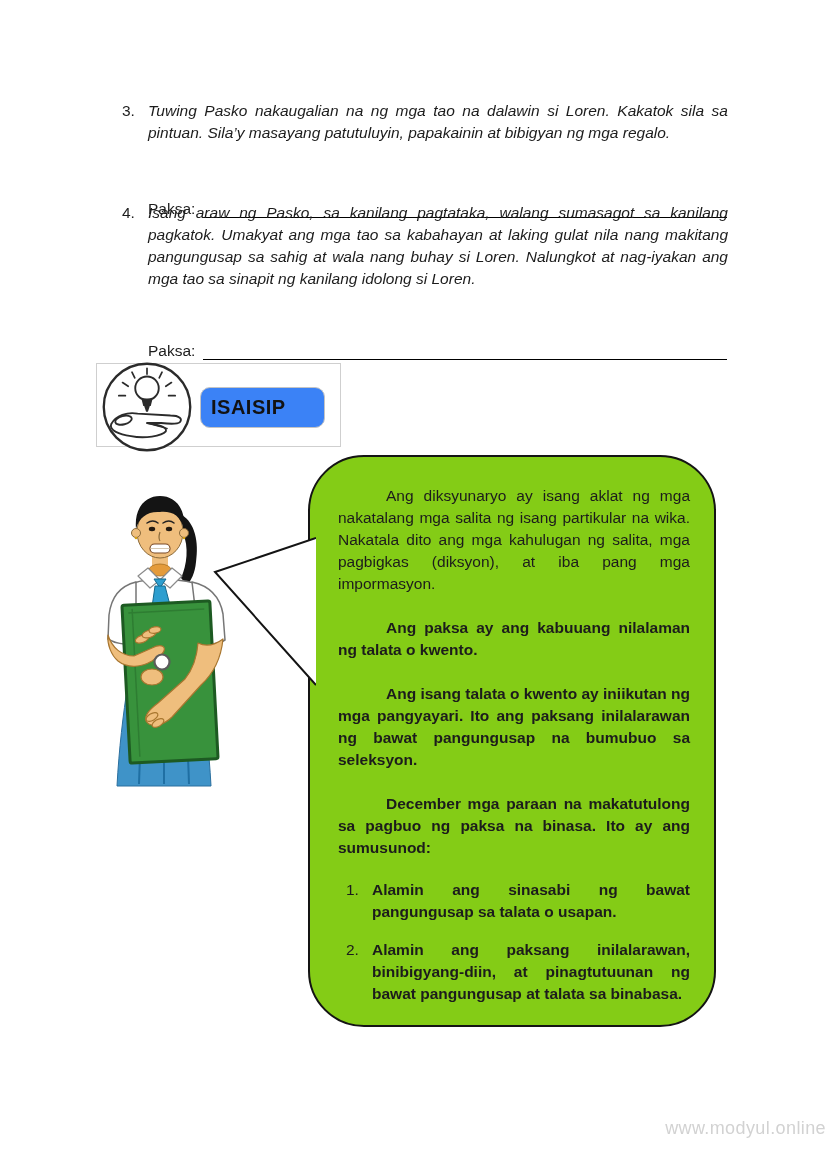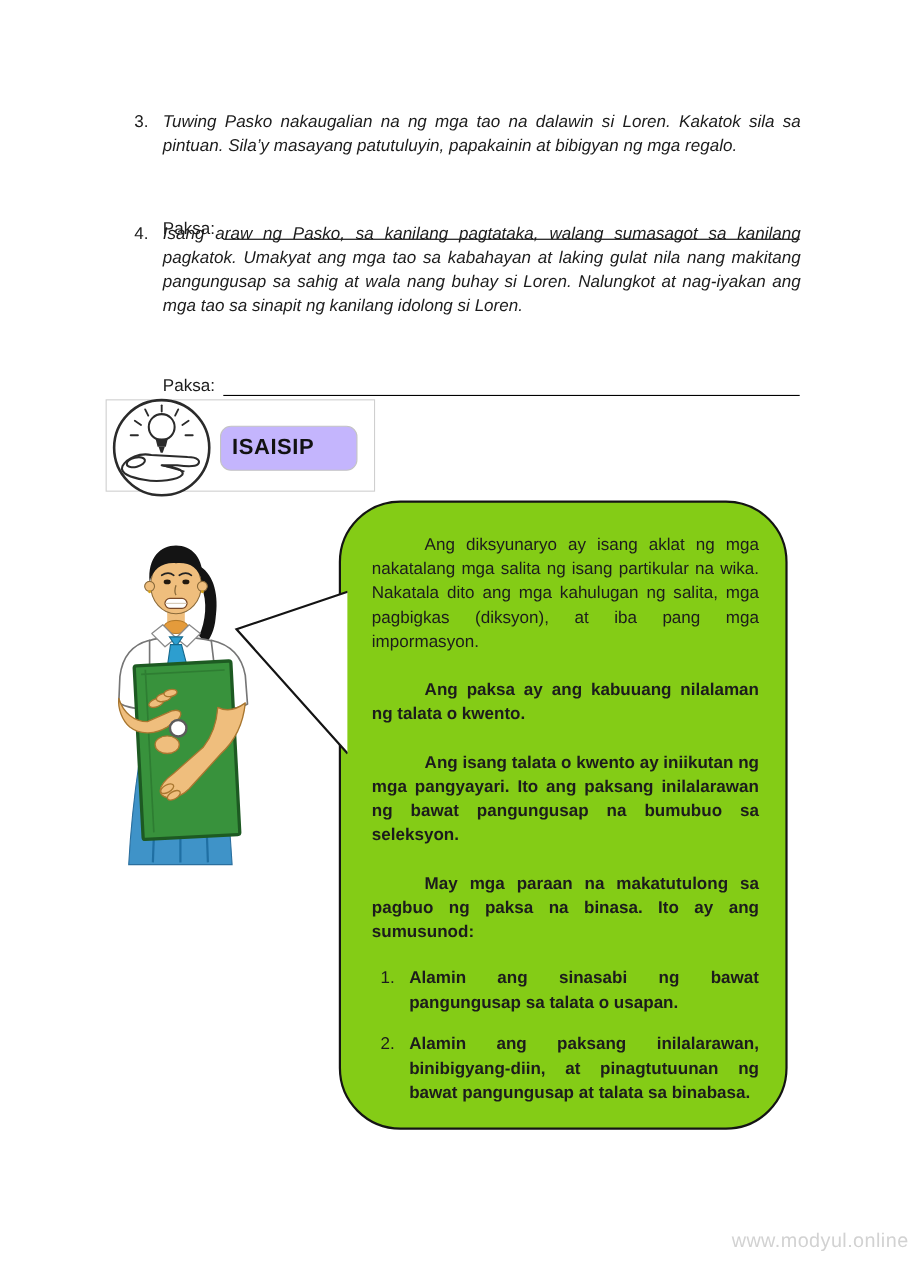--- a/index.html
+++ b/index.html
@@ -10,21 +10,21 @@
   
   .qitem{position:absolute;left:122px;width:606px;display:flex;font-size:15.5px;line-height:22px;}
   .qnum{flex:none;width:26px;}
   .qtext{flex:1;text-align:justify;text-align-last:left;font-style:italic;}
   
   .paksa{position:absolute;left:148px;width:579px;display:flex;align-items:flex-end;font-size:15.5px;line-height:18px;height:18px;margin-top:34px;}
   .plabel{flex:none;margin-right:8px;}
   .blank{flex:1;border-bottom:1.5px solid #000;height:16px;}
   
   .badge-backing{position:absolute;left:96px;top:363px;width:245px;height:84px;border:1px solid #cfcfcf;box-sizing:border-box;}
-  .badge-label{position:absolute;left:200px;top:387px;width:125px;height:41px;border:1px solid #c4c4c4;border-radius:10px;background:#c4b5fd;box-sizing:border-box;display:flex;align-items:center;padding-left:10px;font-size:20px;font-weight:bold;letter-spacing:.5px;color:#121212;}
+  .badge-label{position:absolute;left:200px;top:387px;width:125px;height:41px;border:1px solid #c4c4c4;border-radius:10px;background:#3b82f6;box-sizing:border-box;display:flex;align-items:center;padding-left:10px;font-size:20px;font-weight:bold;letter-spacing:.5px;color:#121212;}
   .badge-circle{position:absolute;left:100px;top:360px;width:94px;height:94px;}
   
   .bubble{position:absolute;left:308px;top:455px;width:408px;height:572px;box-sizing:border-box;
     border:2px solid #141414;border-radius:56px;background:#84cc16;
     padding:28px 24px 0 28px;font-size:15.5px;line-height:22px;}
   .bubble p{margin:0;text-align:justify;text-align-last:left;text-indent:48px;}
   .bubble p + p{margin-top:22px;font-weight:bold;}
   .blist{margin-top:20px;padding-left:8px;}
   .blist-row{display:flex;}
   .blist-row + .blist-row{margin-top:16px;}
@@ -151,21 +151,21 @@
     <ellipse cx="77" cy="42" rx="3.2" ry="2.2" fill="#231a10"></ellipse>
     <path d="M68 45 Q66 51 68 54" stroke="#8a6a3a" stroke-width="1.2" fill="none"></path>
     <rect x="58" y="57" width="20" height="9" rx="4.5" fill="#ffffff" stroke="#7a4a28" stroke-width="1.2"></rect>
     <path d="M58 61.5 H78" stroke="#c9b9a0" stroke-width="0.8"></path>
   </svg>
 
   <div class="bubble">
     <p>Ang diksyunaryo ay isang aklat ng mga nakatalang mga salita ng isang partikular na wika. Nakatala dito ang mga kahulugan ng salita, mga pagbigkas (diksyon), at iba pang mga impormasyon.</p>
     <p>Ang paksa ay ang kabuuang nilalaman ng talata o kwento.</p>
     <p>Ang isang talata o kwento ay iniikutan ng mga pangyayari. Ito ang paksang inilalarawan ng bawat pangungusap na bumubuo sa seleksyon.</p>
-    <p>May mga paraan na makatutulong sa pagbuo ng paksa na binasa. Ito ay ang sumusunod:</p>
+    <p>December mga paraan na makatutulong sa pagbuo ng paksa na binasa. Ito ay ang sumusunod:</p>
     <div class="blist">
       <div class="blist-row">
         <div class="bnum">1.</div>
         <div class="btext">Alamin ang sinasabi ng bawat pangungusap sa talata o usapan.</div>
       </div>
       <div class="blist-row">
         <div class="bnum">2.</div>
         <div class="btext">Alamin ang paksang inilalarawan, binibigyang-diin, at pinagtutuunan ng bawat pangungusap at talata sa binabasa.</div>
       </div>
     </div>

